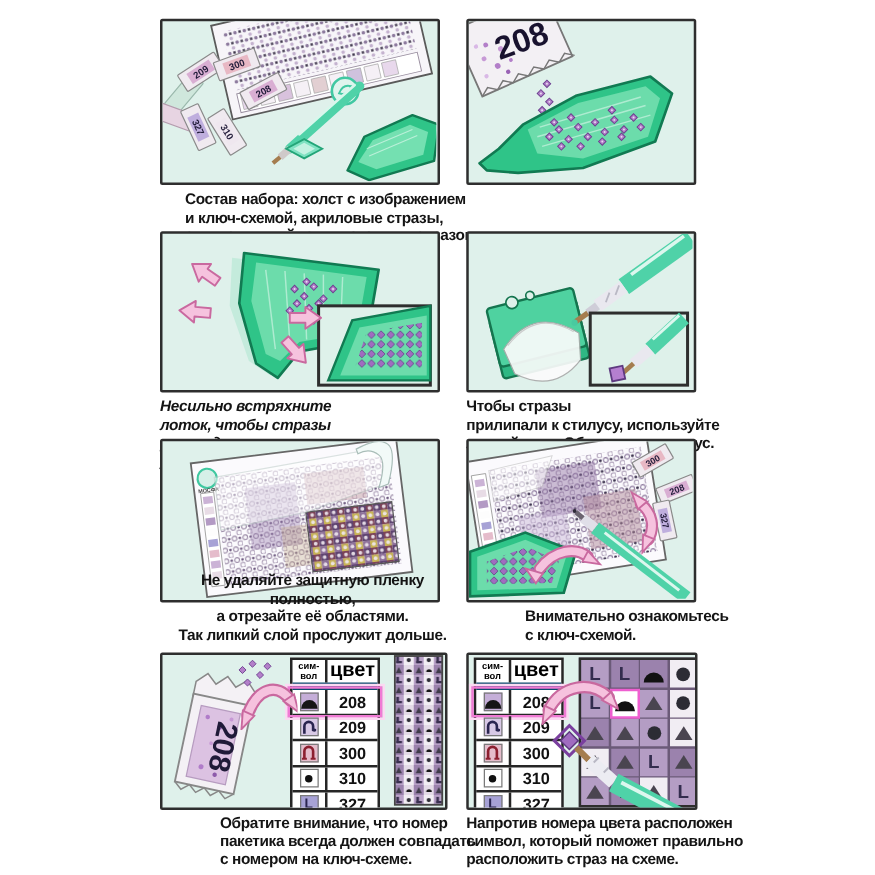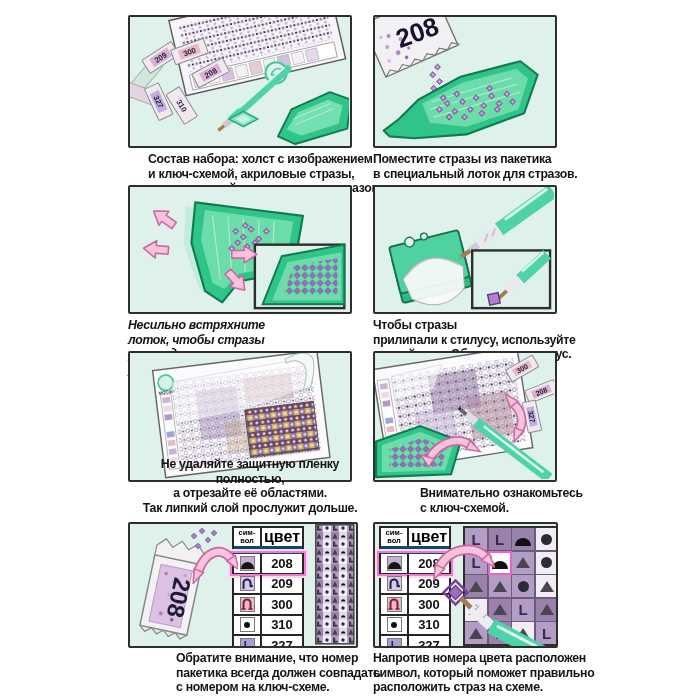--- a/index.html
+++ b/index.html
@@ -17,21 +17,21 @@
   #p2{left:373px;top:15px;width:184px;height:133px;}   #c2{left:373px;top:152px;width:232px;}
   #p3{left:128px;top:185px;width:224px;height:129px;}  #c3{left:128px;top:318px;width:236px;font-style:italic;}
   #p4{left:373px;top:185px;width:184px;height:129px;}  #c4{left:373px;top:318px;width:232px;}
   #p5{left:128px;top:351px;width:224px;height:131px;}  #c5{left:128px;top:457px;width:244px;text-align:center;}
   #p6{left:373px;top:351px;width:184px;height:131px;}  #c6{left:373px;top:486px;width:232px;margin-left:47px;}
   #p7{left:128px;top:522px;width:230px;height:126px;}  #c7{left:132px;top:651px;width:236px;margin-left:44px;}
   #p8{left:373px;top:522px;width:185px;height:126px;}  #c8{left:373px;top:651px;width:232px;}
 
   
   .keytable{position:absolute;background:#fff;border:2px solid #262626;width:68px;z-index:2;}
-  .kt-head{display:flex;border-bottom:8px solid #0c4a6e;height:18px;}
+  .kt-head{display:flex;border-bottom:6px solid #0c4a6e;height:18px;}
   .kt-hsym{width:26px;border-right:2px solid #262626;font-weight:700;font-size:7.5px;line-height:8px;
            display:flex;align-items:center;justify-content:center;text-align:center;white-space:pre-line;}
   .kt-hcol{flex:1;font-weight:700;font-size:16px;display:flex;align-items:center;justify-content:center;}
   .kt-row{display:flex;height:18.5px;border-bottom:2px solid #262626;position:relative;}
   .kt-row:last-child{border-bottom:none;}
   .kt-sym{width:26px;border-right:2px solid #262626;display:flex;align-items:center;justify-content:center;}
   .kt-num{flex:1;font-weight:700;font-size:13px;display:flex;align-items:center;justify-content:center;color:#111;}
   .chip{width:15px;height:15px;border:1px solid #7a7a7a;display:flex;align-items:center;justify-content:center;box-sizing:border-box;}
   .chip-208{background:#c5aed8;} .chip-209{background:#d8c9e6;} .chip-300{background:#e5bccb;}
   .chip-310{background:#ffffff;} .chip-327{background:#a7a2d6;}
@@ -199,22 +199,20 @@
           <use href="#cr2" transform="translate(92,104)"></use>
         <use href="#cr2" transform="translate(110,100)"></use>
           <use href="#cr2" transform="translate(126,96)"></use>
         <use href="#cr2" transform="translate(84,80)"></use>
           <use href="#cr2" transform="translate(70,84)"></use>
         <use href="#cr2" transform="translate(142,88)"></use>
           <use href="#cr2" transform="translate(118,74)"></use>
       </g>
     </svg>
   </div>
-  <div class="caption" id="c2">Поместите стразы из пакетика
-в специальный лоток для стразов.</div>
 
   <div class="panel" id="p3">
     <svg viewBox="0 0 224 129" width="219" height="124">
       <defs>
         <g id="cr3">
             <rect x="-2.2" y="-2.2" width="4.4" height="4.4" transform="rotate(45)" fill="#b37fc9" stroke="#6d4090" stroke-width="0.8"></rect>
             <circle r="0.8" fill="#eadcf2"></circle>
           </g>
         <pattern id="p3rows" width="8" height="8" patternUnits="userSpaceOnUse">
           <rect x="1.7" y="1.7" width="4.6" height="4.6" transform="rotate(45 4 4)" fill="#a06cc0" stroke="#5e3a80" stroke-width="0.6"></rect>

